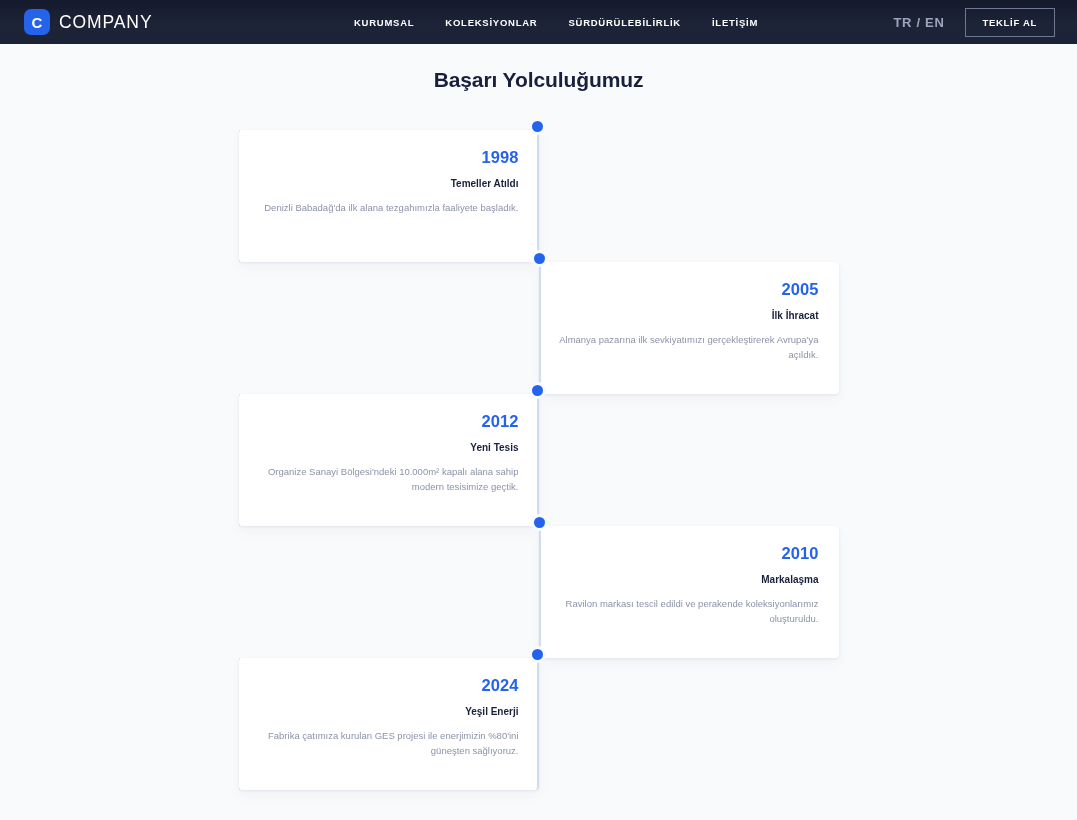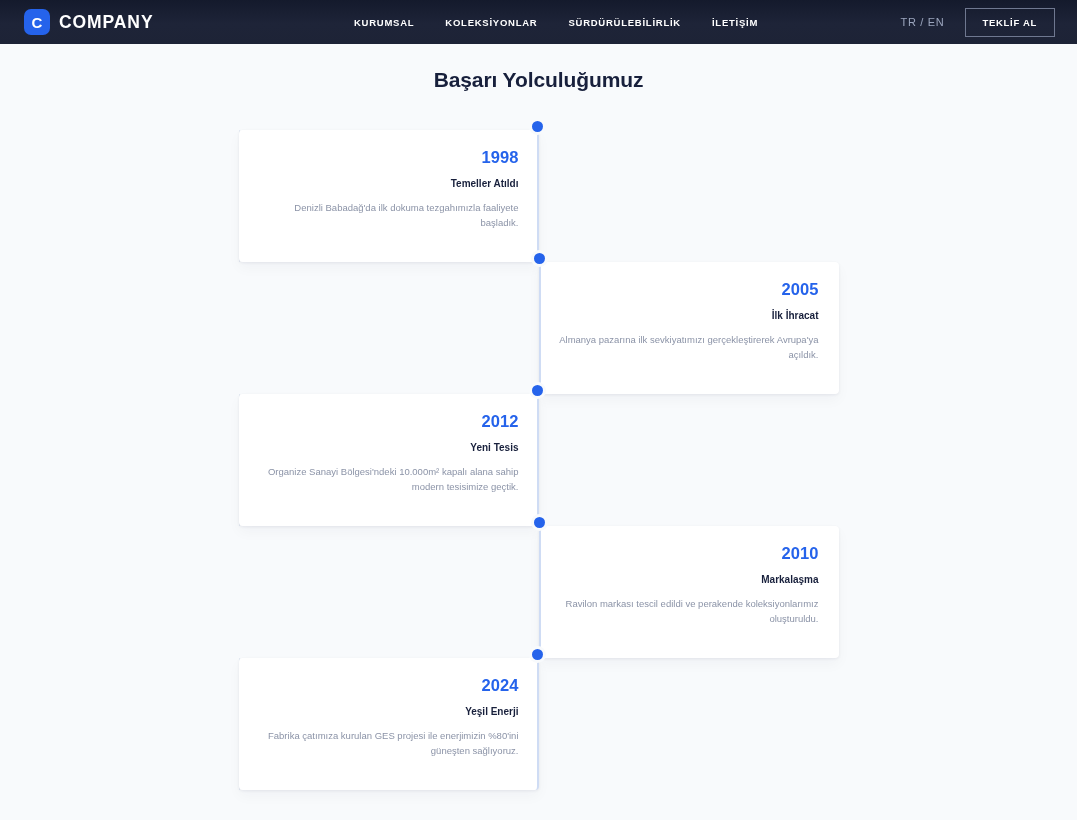--- a/index.html
+++ b/index.html
@@ -43,21 +43,21 @@
     font-size: 15px;
     font-weight: bold;
     display: flex;
     align-items: center;
     justify-content: center;
     letter-spacing: 0;
   }
   .brand-name {
     color: #ffffff;
     font-size: 17.5px;
-    font-weight: bold;
+    font-weight: normal;
     letter-spacing: 0.9px;
   }
 
   .main-nav {
     position: absolute;
     left: 354px;
     top: 0;
     height: 44px;
     display: flex;
     align-items: center;
@@ -77,22 +77,22 @@
     position: absolute;
     right: 22px;
     top: 0;
     height: 44px;
     display: flex;
     align-items: center;
     gap: 20px;
   }
   .lang-switch {
     color: #9ba5bd;
-    font-size: 11px;
-    font-weight: normal;
+    font-size: 13px;
+    font-weight: bold;
     letter-spacing: 0.7px;
     cursor: pointer;
     white-space: nowrap;
   }
   .quote-button {
     border: 1px solid #6f7890;
     background: transparent;
     color: #ffffff;
     font-family: inherit;
     font-size: 9.5px;
@@ -223,21 +223,21 @@
 
   <h1 class="page-title">Başarı Yolculuğumuz</h1>
 
   <section class="timeline">
 
     <div class="timeline-row side-left">
       <article class="milestone-card">
         <span class="node-dot"></span>
         <div class="milestone-year">1998</div>
         <div class="milestone-heading">Temeller Atıldı</div>
-        <p class="milestone-text">Denizli Babadağ'da ilk dokuma tezgahımızla faaliyete başladık.</p>
+        <p class="milestone-text">Denizli Babadağ'da ilk alana tezgahımızla faaliyete başladık.</p>
       </article>
     </div>
 
     <div class="timeline-row side-right">
       <article class="milestone-card">
         <span class="node-dot"></span>
         <div class="milestone-year">2005</div>
         <div class="milestone-heading">İlk İhracat</div>
         <p class="milestone-text">Almanya pazarına ilk sevkiyatımızı gerçekleştirerek Avrupa'ya açıldık.</p>
       </article>

